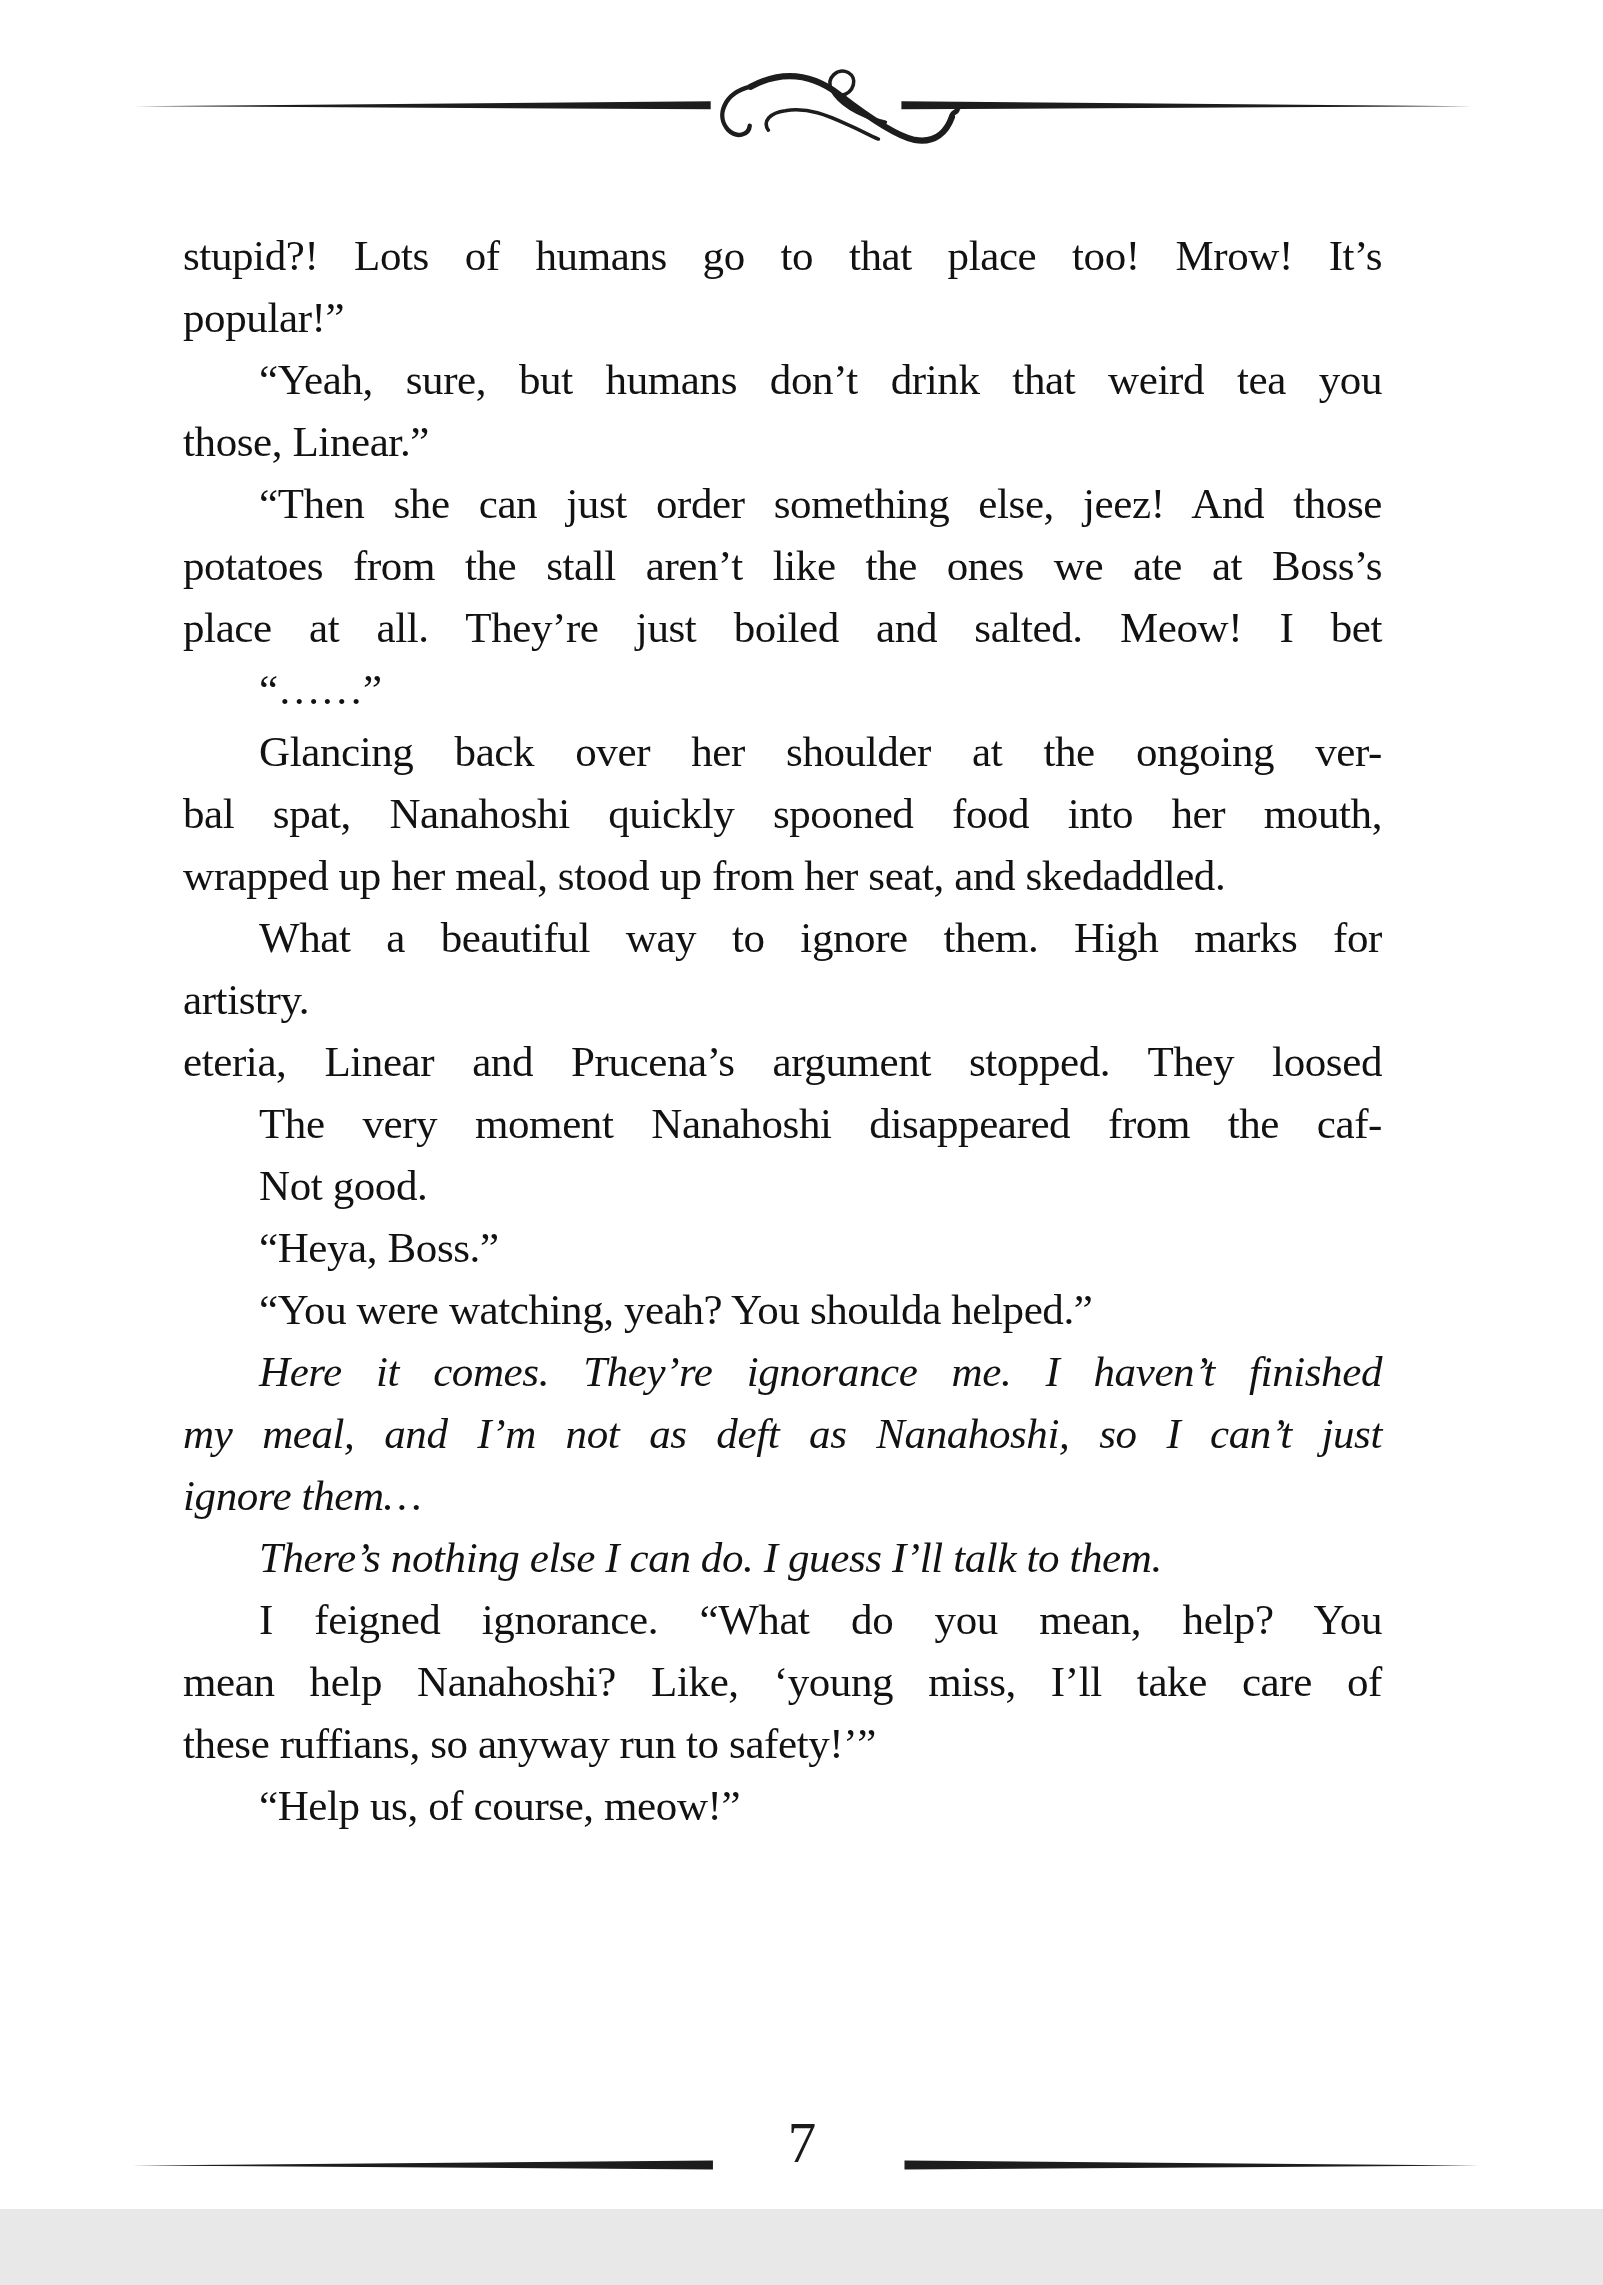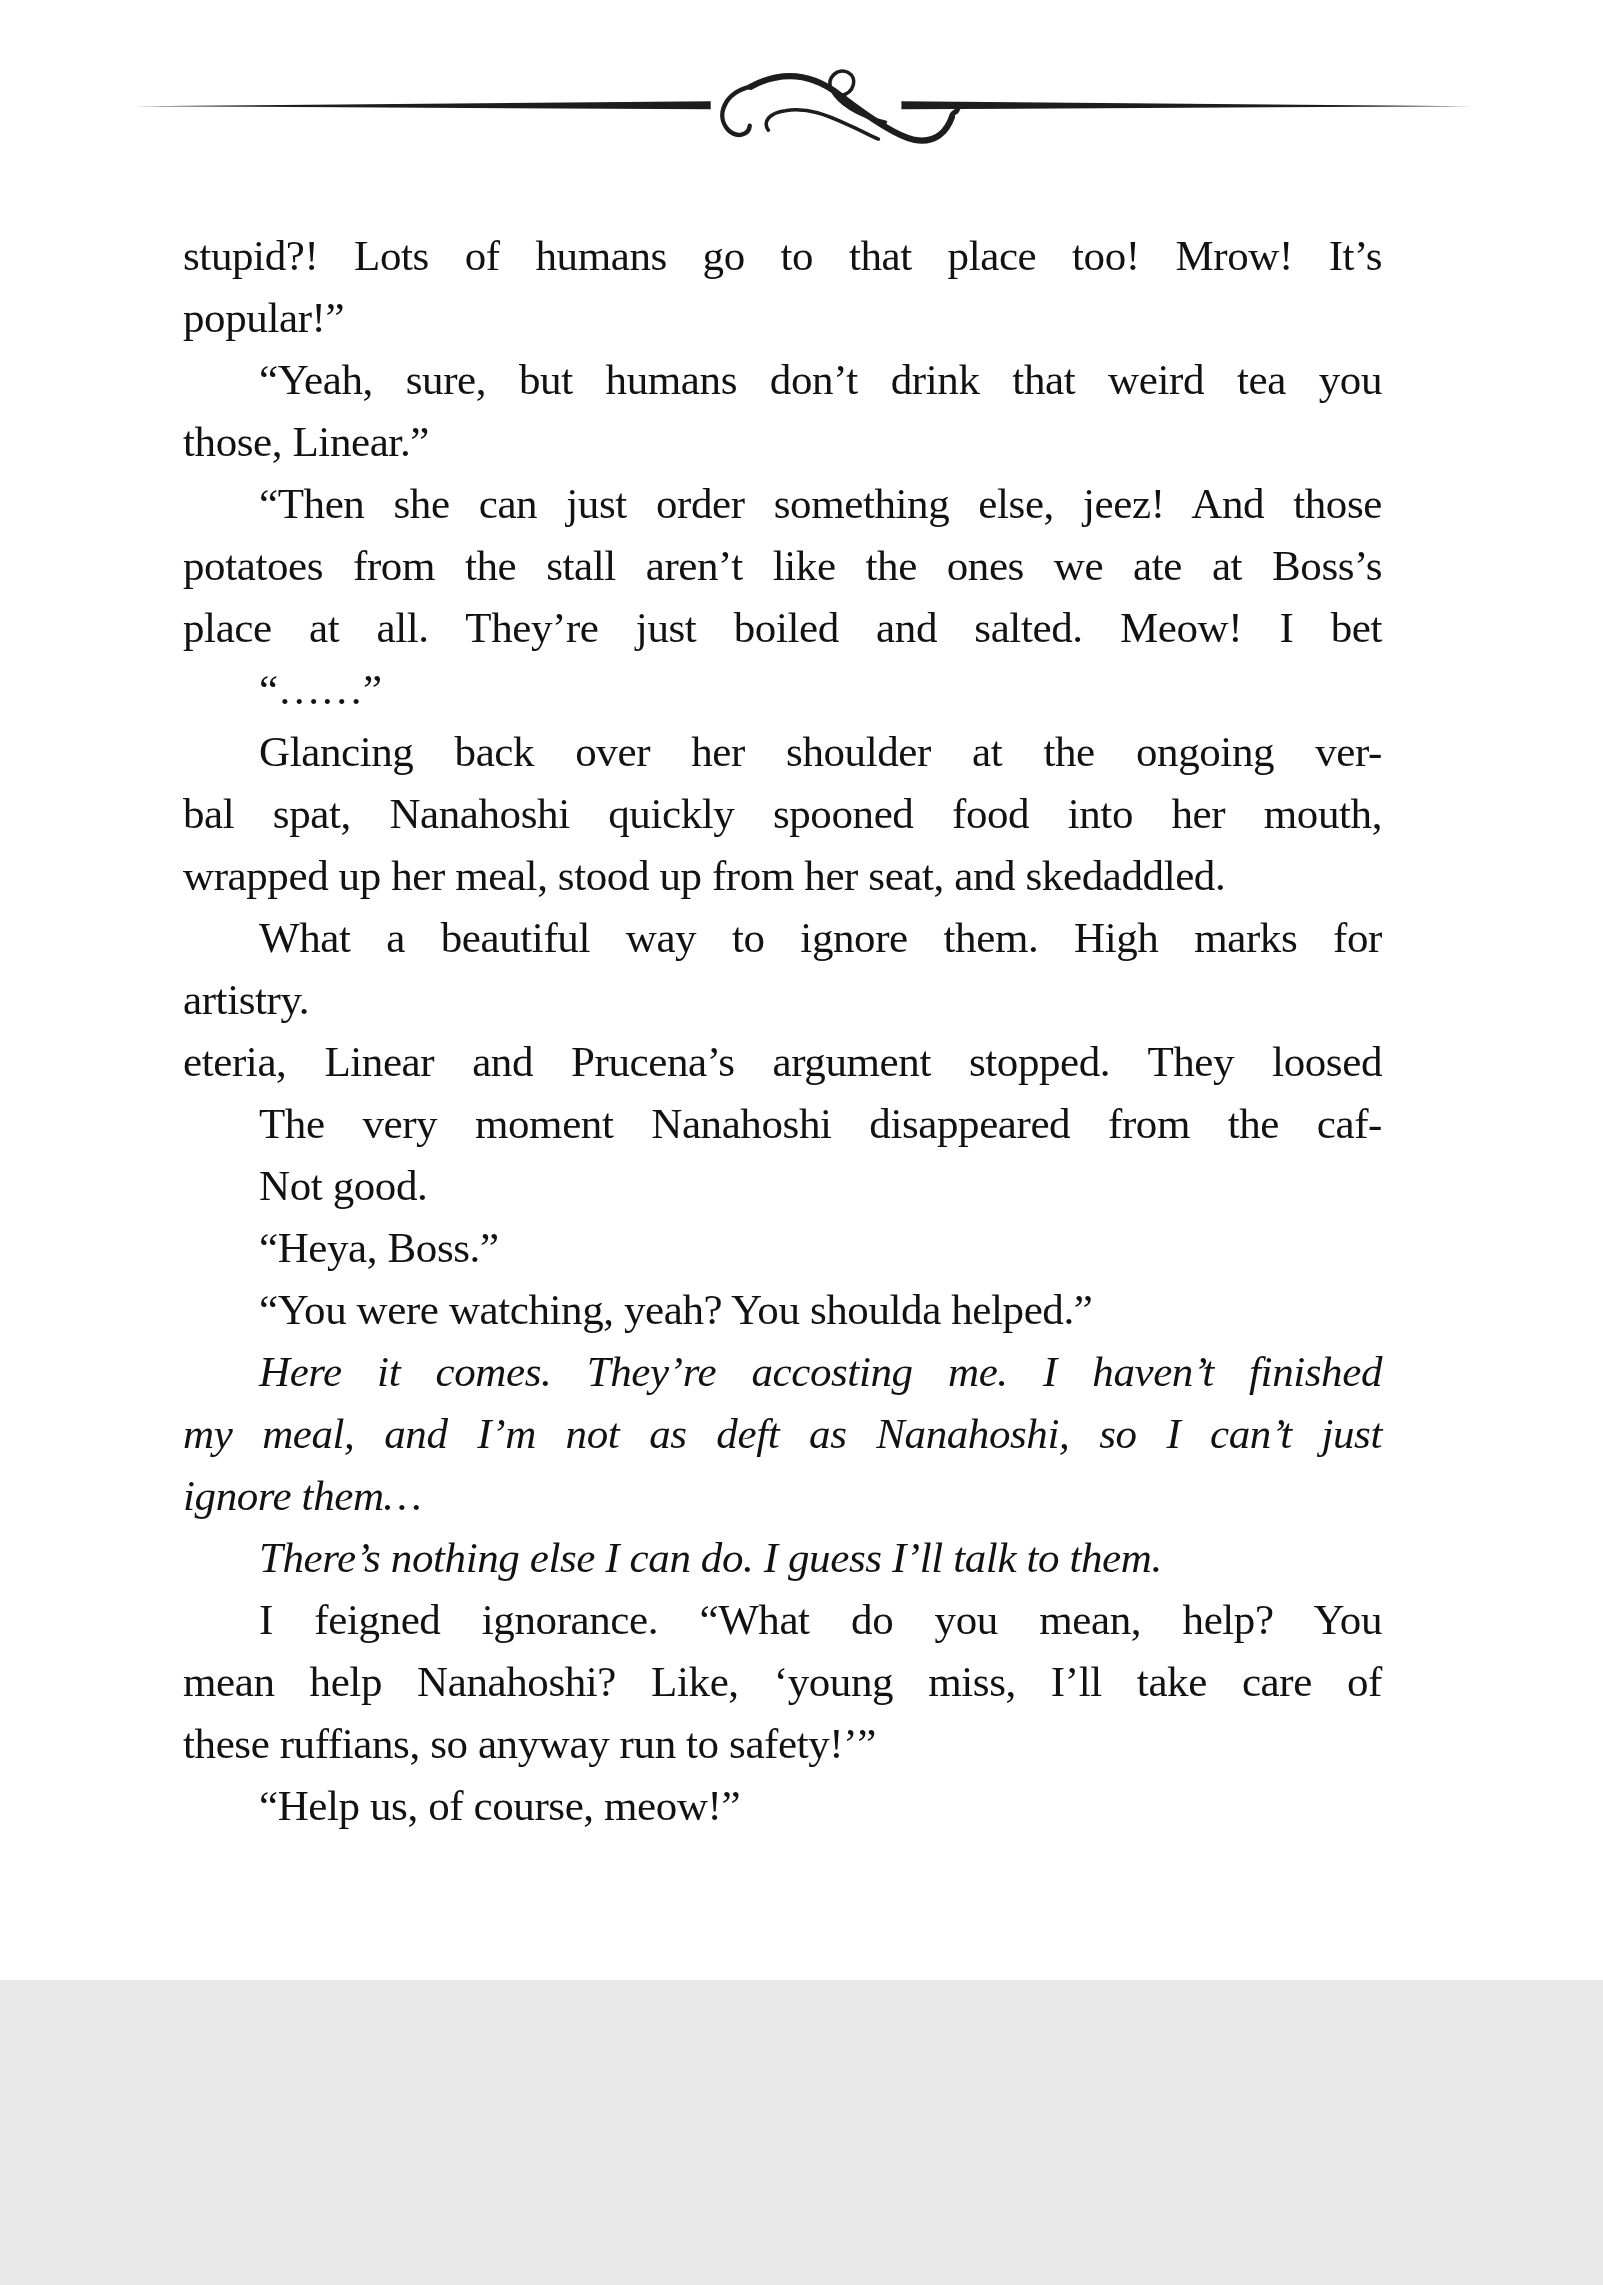--- a/index.html
+++ b/index.html
@@ -1,19 +1,19 @@
 <!DOCTYPE html>
 <html style="font-size:14.3px"><head>
 <meta charset="utf-8">
 <style>
   html,body{margin:0;padding:0;background:#e8e8e8;}
   .page{
     position:relative;
     width:1604px;
-    height:1980px;
+    height:2209px;
     background:#ffffff;
     overflow:hidden;
     font-family:"Liberation Serif","DejaVu Serif",serif;
     color:#121212;
   }
   .header-ornament{
     position:absolute;
     left:125px; top:53px;
     width:1363px; height:102px;
   }
@@ -78,21 +78,21 @@
       <div class="line indent">Glancing back over her shoulder at the ongoing ver-</div>
       <div class="line">bal spat, Nanahoshi quickly spooned food into her mouth,</div>
       <div class="line last">wrapped up her meal, stood up from her seat, and skedaddled.</div>
       <div class="line indent">What a beautiful way to ignore them. High marks for</div>
       <div class="line last">artistry.</div>
       <div class="line">eteria, Linear and Prucena’s argument stopped. They loosed</div>
       <div class="line indent">The very moment Nanahoshi disappeared from the caf-</div>
       <div class="line indent last">Not good.</div>
       <div class="line indent last">“Heya, Boss.”</div>
       <div class="line indent last">“You were watching, yeah? You shoulda helped.”</div>
-      <div class="line italic indent">Here it comes. They’re accosting me. I haven’t finished</div>
+      <div class="line italic indent">Here it comes. They’re ignorance me. I haven’t finished</div>
       <div class="line italic">my meal, and I’m not as deft as Nanahoshi, so I can’t just</div>
       <div class="line italic last">ignore them…</div>
       <div class="line italic indent last">There’s nothing else I can do. I guess I’ll talk to them.</div>
       <div class="line indent">I feigned ignorance. “What do you mean, help? You</div>
       <div class="line">mean help Nanahoshi? Like, ‘young miss, I’ll take care of</div>
       <div class="line last">these ruffians, so anyway run to safety!’”</div>
       <div class="line indent last">“Help us, of course, meow!”</div>
     </main>
 
   <svg class="footer-rule" viewBox="0 0 1530 20" xmlns="http://www.w3.org/2000/svg">

